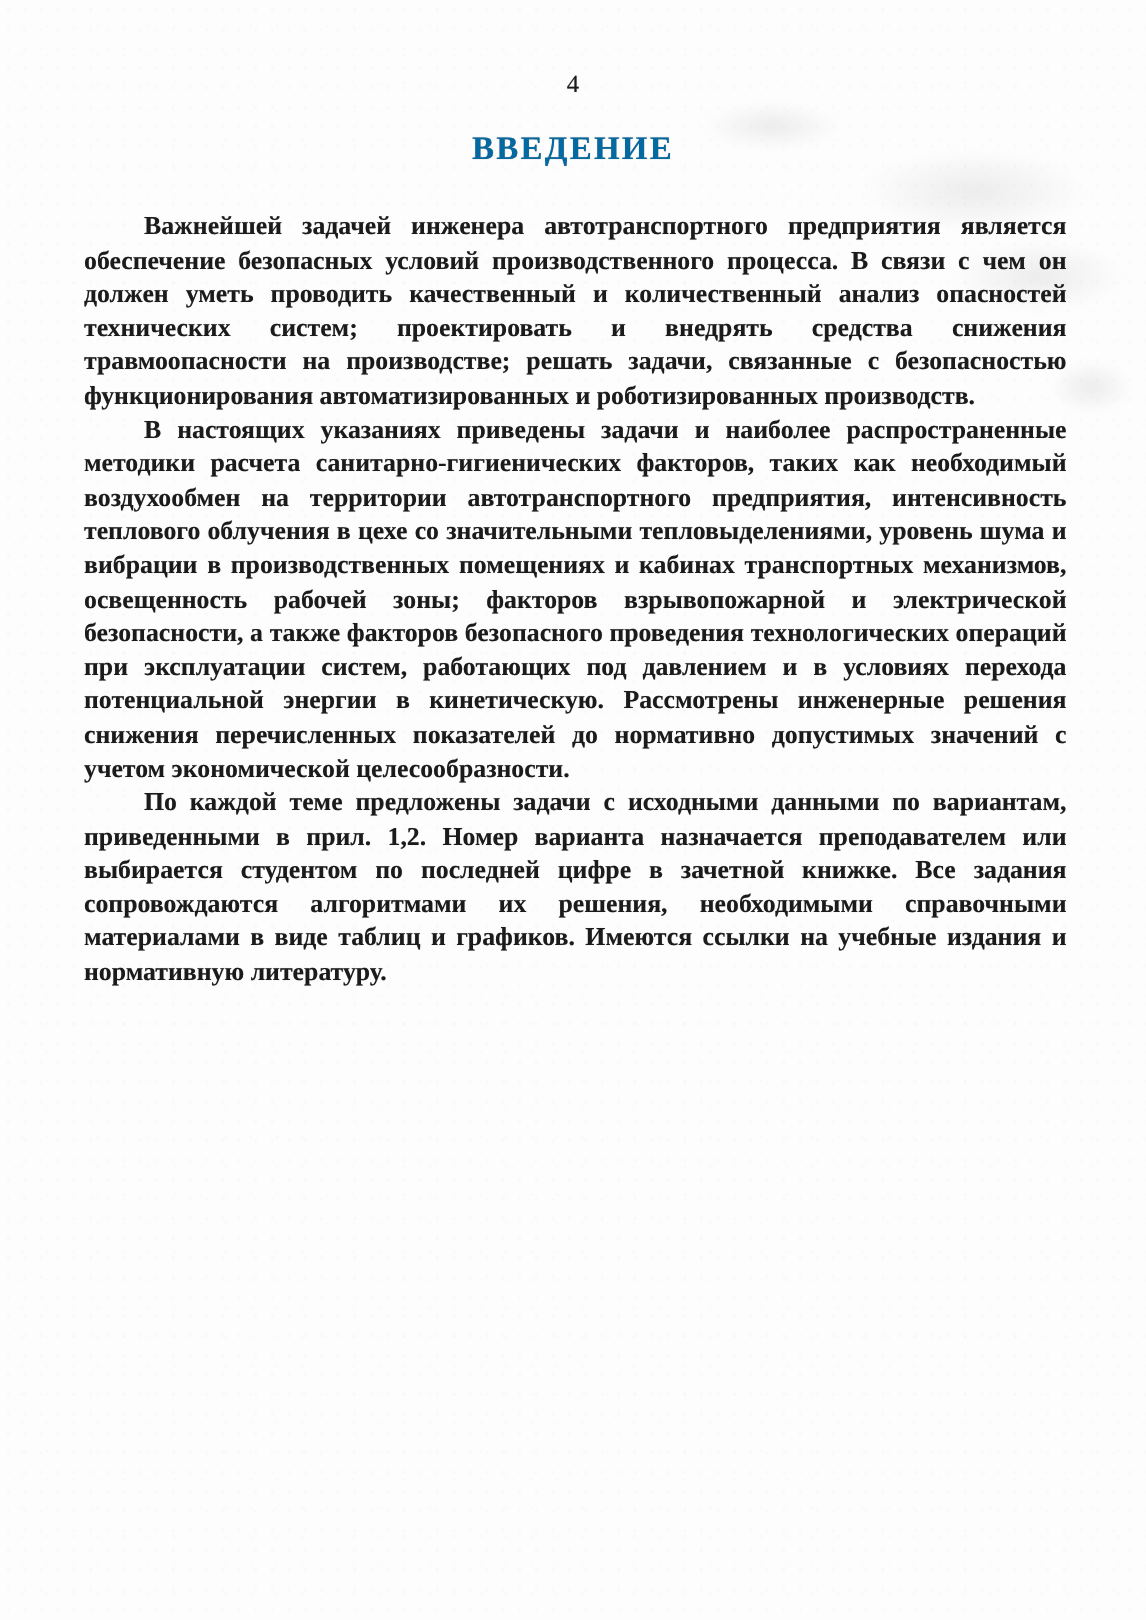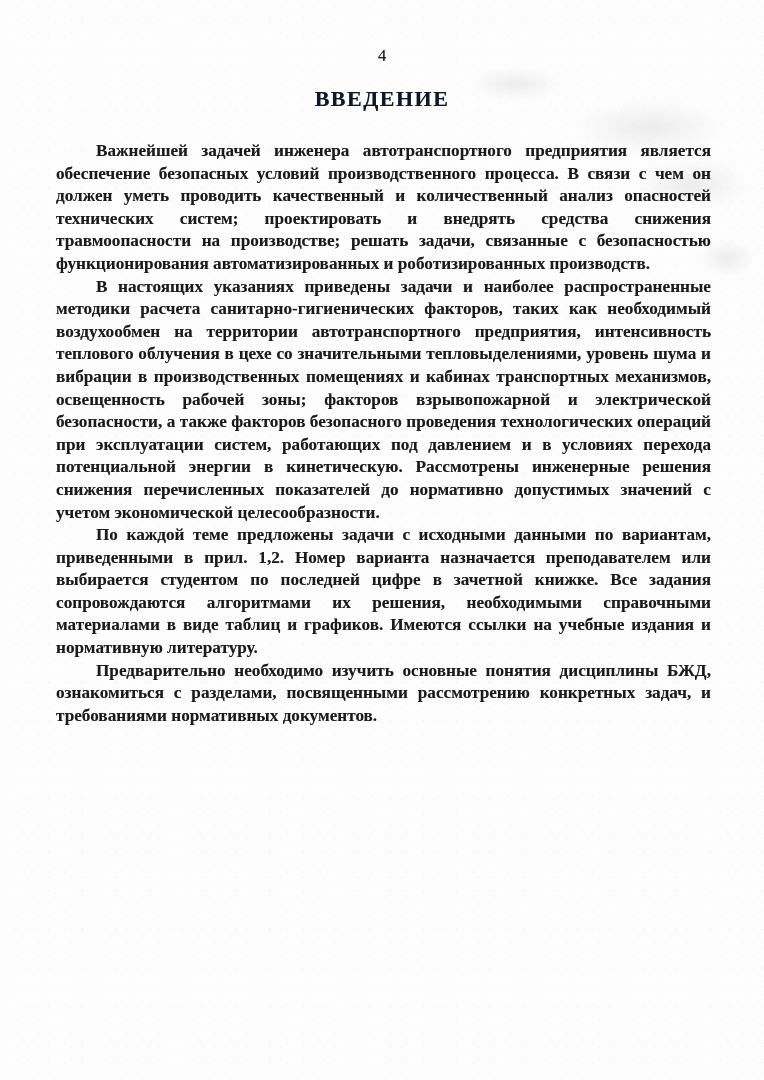--- a/index.html
+++ b/index.html
@@ -56,21 +56,21 @@
   }
   .page-title {
     position: absolute;
     top: 86px;
     left: 0;
     width: 100%;
     text-align: center;
     font-size: 22px;
     font-weight: bold;
     letter-spacing: 1.5px;
-    color: #0f172a;
+    color: #0369a1;
     text-shadow: 0 0 0.6px rgba(0,0,0,0.5);
   }
   .body-text {
     position: absolute;
     top: 140px;
     left: 56px;
     width: 655px;
     font-size: 17.2px;
     line-height: 22.6px;
     text-align: justify;
@@ -97,16 +97,15 @@
   <div class="smudge s4"></div>
 
   <div class="page-number">4</div>
 
   <div class="page-title">ВВЕДЕНИЕ</div>
 
   <div class="body-text">
     <p>Важнейшей задачей инженера автотранспортного предприятия является обеспечение безопасных условий производственного процесса. В связи с чем он должен уметь проводить качественный и количественный анализ опасностей технических систем; проектировать и внедрять средства снижения травмоопасности на производстве; решать задачи, связанные с безопасностью функционирования автоматизированных и роботизированных производств.</p>
     <p>В настоящих указаниях приведены задачи и наиболее распространенные методики расчета санитарно-гигиенических факторов, таких как необходимый воздухообмен на территории автотранспортного предприятия, интенсивность теплового облучения в цехе со значительными тепловыделениями, уровень шума и вибрации в производственных помещениях и кабинах транспортных механизмов, освещенность рабочей зоны; факторов взрывопожарной и электрической безопасности, а также факторов безопасного проведения технологических операций при эксплуатации систем, работающих под давлением и в условиях перехода потенциальной энергии в кинетическую. Рассмотрены инженерные решения снижения перечисленных показателей до нормативно допустимых значений с учетом экономической целесообразности.</p>
     <p>По каждой теме предложены задачи с исходными данными по вариантам, приведенными в прил. 1,2. Номер варианта назначается преподавателем или выбирается студентом по последней цифре в зачетной книжке. Все задания сопровождаются алгоритмами их решения, необходимыми справочными материалами в виде таблиц и графиков. Имеются ссылки на учебные издания и нормативную литературу.</p>
-    <p>Предварительно необходимо изучить основные понятия дисциплины БЖД, ознакомиться с разделами, посвященными рассмотрению конкретных задач, и требованиями нормативных документов.</p>
   </div>
 
 </div>
 
 </body></html>

